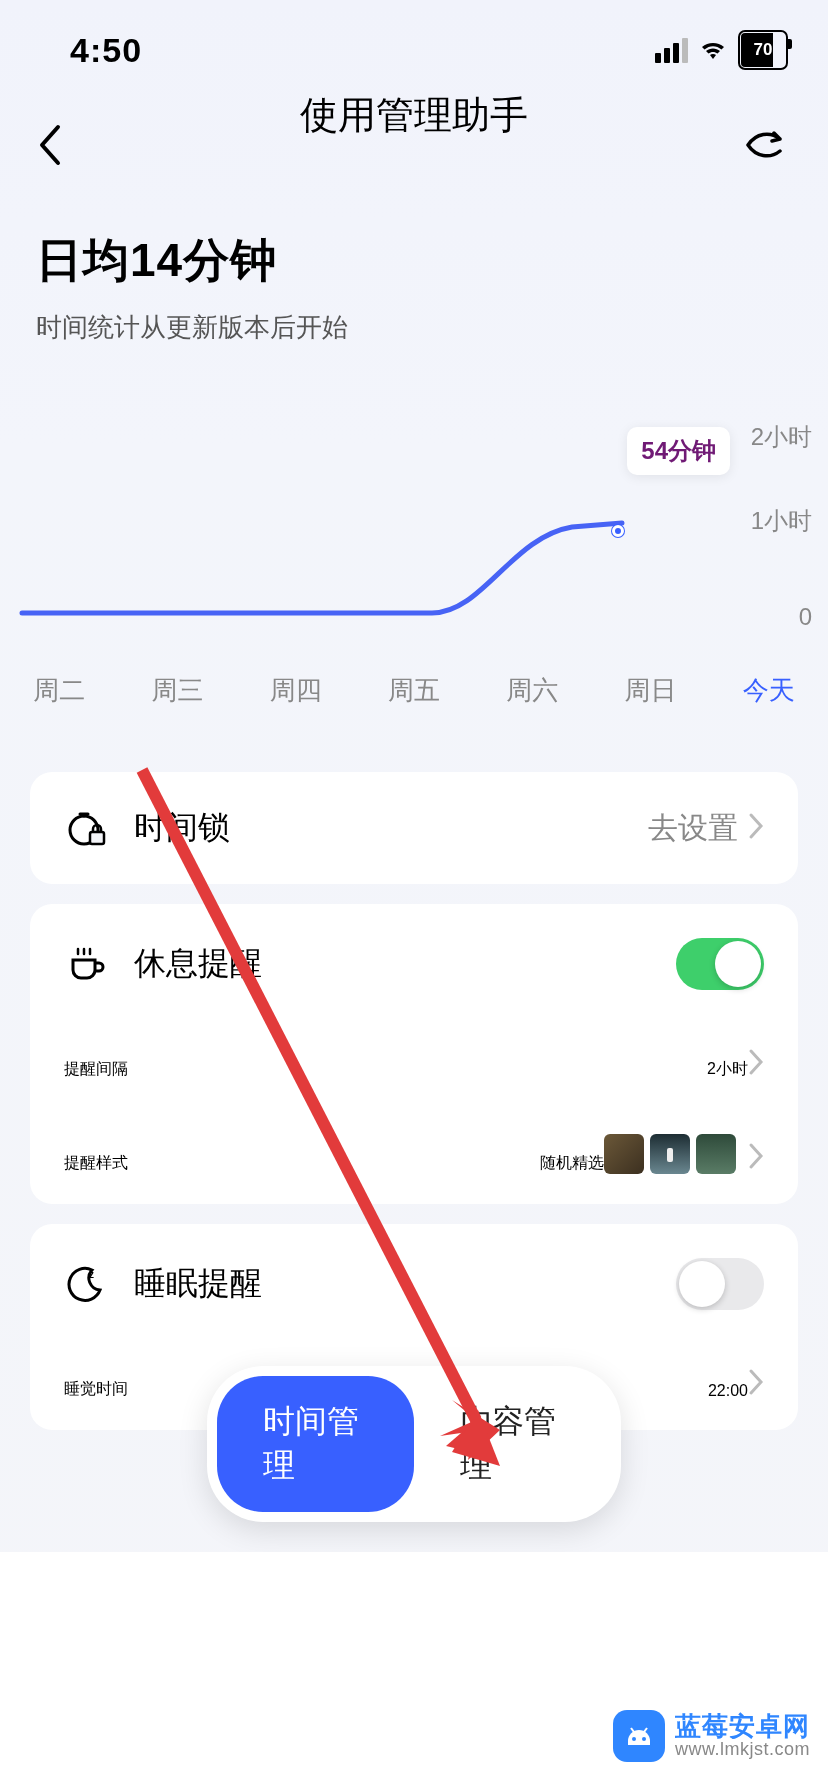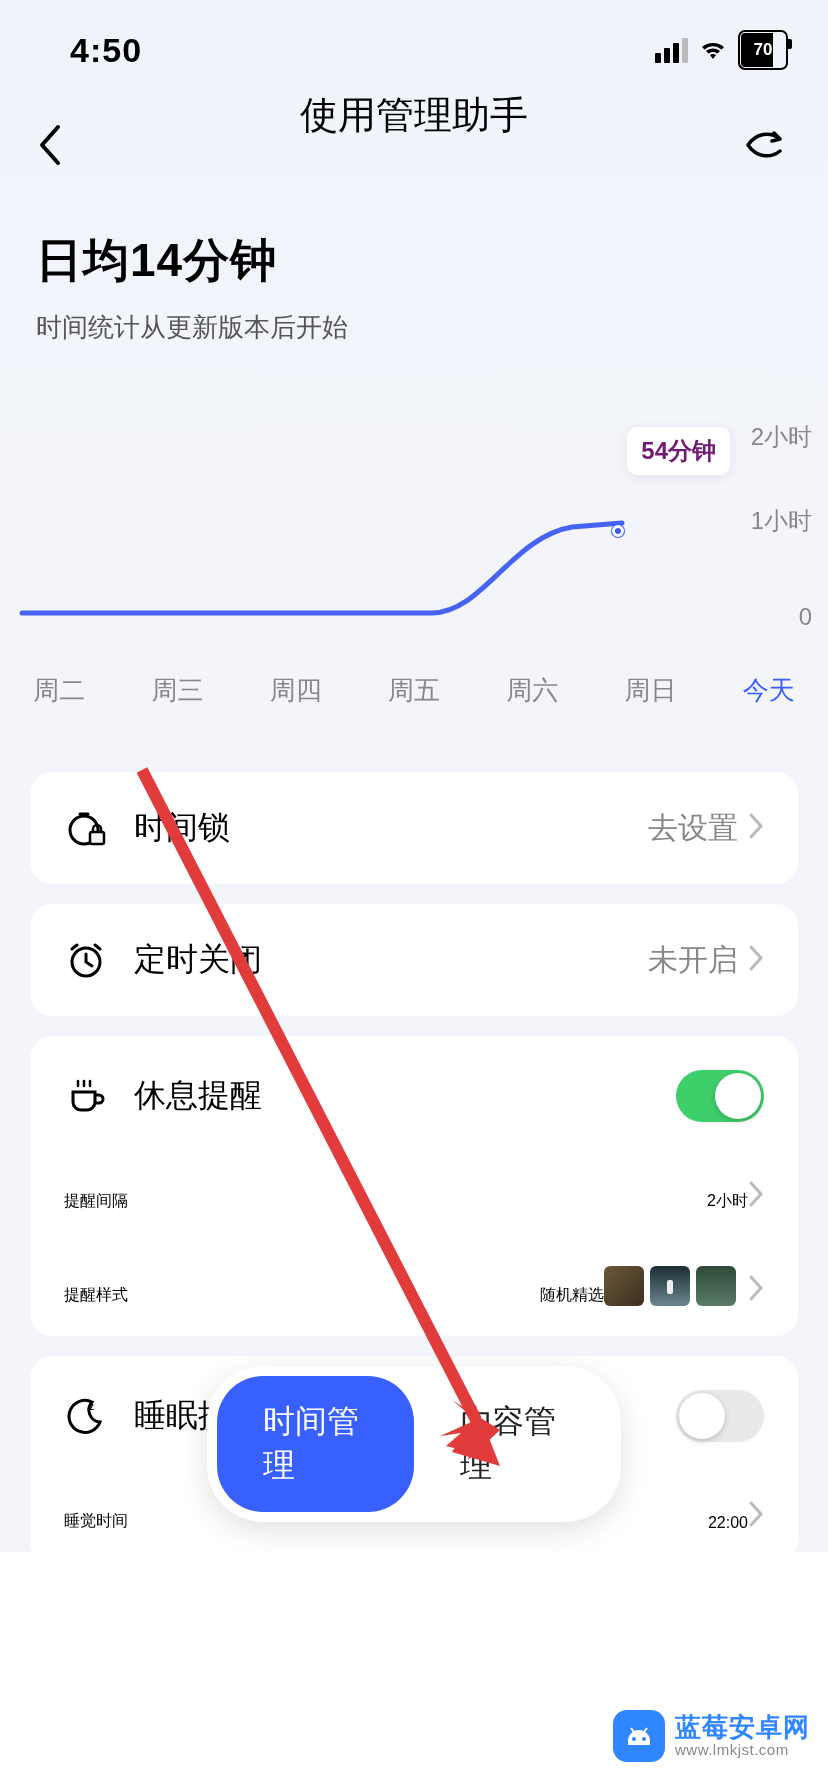--- a/index.html
+++ b/index.html
@@ -109,21 +109,21 @@
   .arrow-svg { position:absolute; left:0; top:0; pointer-events:none; }
 
   
   .watermark {
     position:absolute; right:18px; bottom:30px;
     display:flex; align-items:center; gap:10px;
   }
   .wm-badge { width:52px; height:52px; background:#2f86ff; border-radius:14px; display:flex; align-items:center; justify-content:center; }
   .wm-text { display:flex; flex-direction:column; line-height:1.1; }
   .wm-text .t1 { font-size:26px; font-weight:700; color:#2f86ff; letter-spacing:1px;}
-  .wm-text .t2 { font-size:15px; color:#888; letter-spacing:0.5px;}
+  .wm-text .t2 { font-size:18px; color:#888; letter-spacing:0.5px;}
 
   
   .bottom-strip { position:absolute; left:0; right:0; bottom:0; height:240px; background:#fff; }
 </style>
 </head>
 <body>
 
 <div class="statusbar">
   <div class="time">4:50</div>
   <div class="status-icons">
@@ -199,36 +199,20 @@
           </svg>
       </div>
       <div class="label">时间锁</div>
       <div class="val">去设置</div>
       <div class="chev"><svg width="16" height="28" viewBox="0 0 16 28">
             <path d="M3 3 L13 14 L3 25" stroke="#bbb" stroke-width="3" fill="none" stroke-linecap="round"></path>
           </svg></div>
     </div>
   </div>
 
-  <div class="card">
-    <div class="row">
-      <div class="ic">
-        <svg width="40" height="40" viewBox="0 0 40 40">
-            <circle cx="20" cy="22" r="14" stroke="#000" stroke-width="3" fill="none"></circle>
-            <path d="M20 14 L20 22 L26 26" stroke="#000" stroke-width="3" fill="none" stroke-linecap="round"></path>
-            <path d="M6 9 L11 5 M34 9 L29 5" stroke="#000" stroke-width="3" stroke-linecap="round"></path>
-          </svg>
-      </div>
-      <div class="label">定时关闭</div>
-      <div class="val">未开启</div>
-      <div class="chev"><svg width="16" height="28" viewBox="0 0 16 28">
-            <path d="M3 3 L13 14 L3 25" stroke="#bbb" stroke-width="3" fill="none" stroke-linecap="round"></path>
-          </svg></div>
-    </div>
-  </div>
 
   <div class="card">
     <div class="row">
       <div class="ic">
         <svg width="40" height="40" viewBox="0 0 40 40">
             <path d="M7 16 h22 v10 a8 8 0 0 1 -8 8 h-6 a8 8 0 0 1 -8 -8 z" stroke="#000" stroke-width="3" fill="none"></path>
             <path d="M29 19 h4 a4 4 0 0 1 0 8 h-4" stroke="#000" stroke-width="3" fill="none"></path>
             <path d="M12 5 v5 M18 5 v5 M24 5 v5" stroke="#000" stroke-width="2.5" stroke-linecap="round"></path>
           </svg>
       </div>

